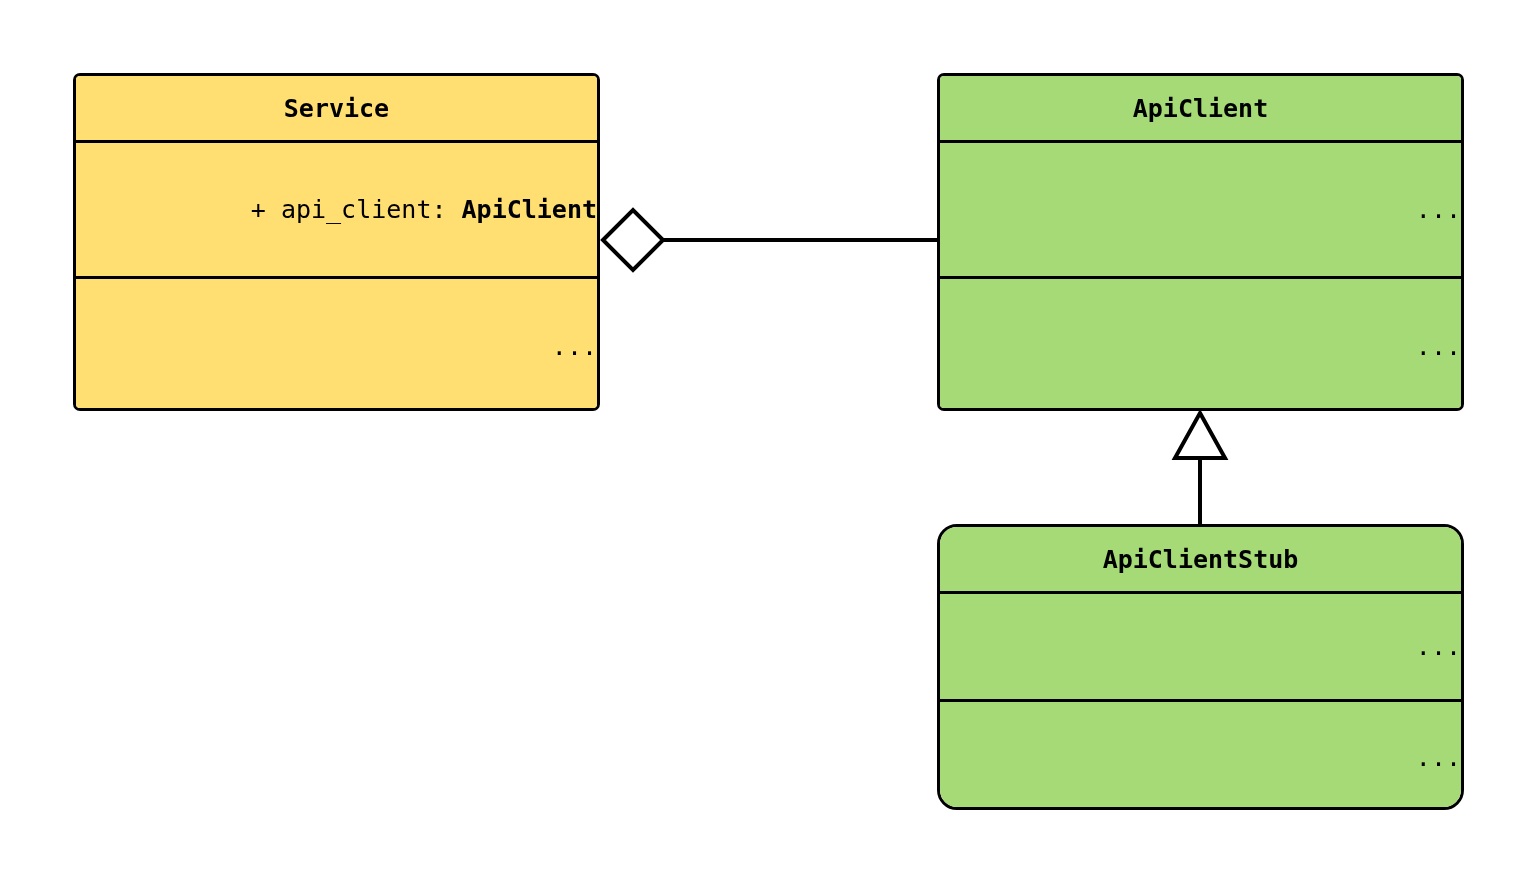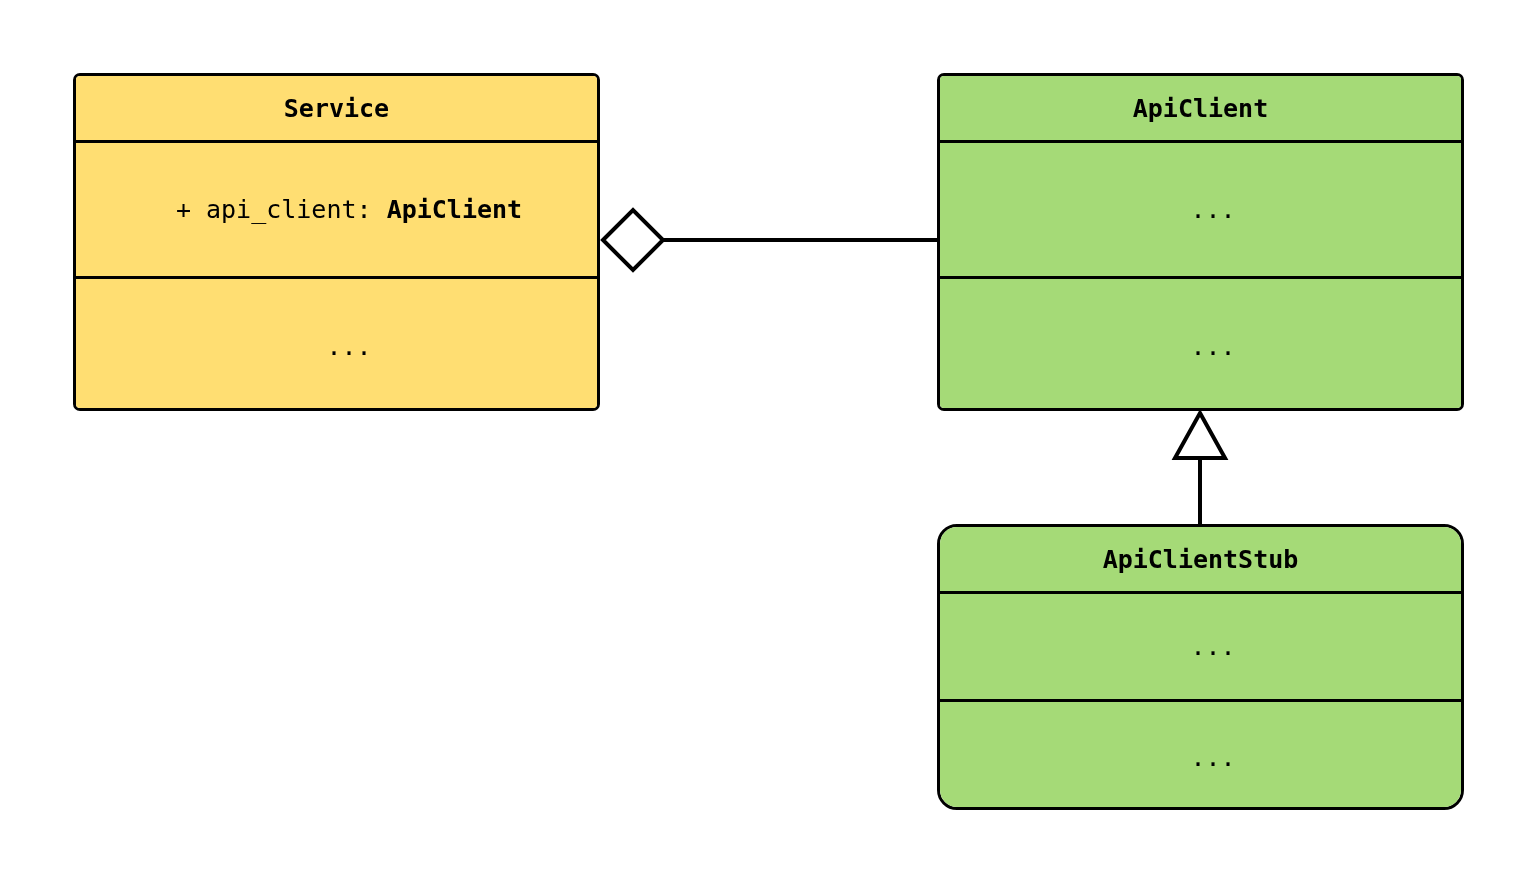--- a/index.html
+++ b/index.html
@@ -33,21 +33,21 @@
     align-items: center;
     position: relative;
   }
   .uml-class .compartment + .compartment {
     border-top: 3px solid #000000;
   }
   .compartment.title-row {
     justify-content: center;
   }
   .compartment.members-row {
-    justify-content: center;
+    justify-content: flex-end;
     padding-left: 25px;
   }
   .class-title {
     font-size: 25px;
     font-weight: bold;
     color: #000000;
     letter-spacing: 0px;
     line-height: 1;
   }
   .member-text {

